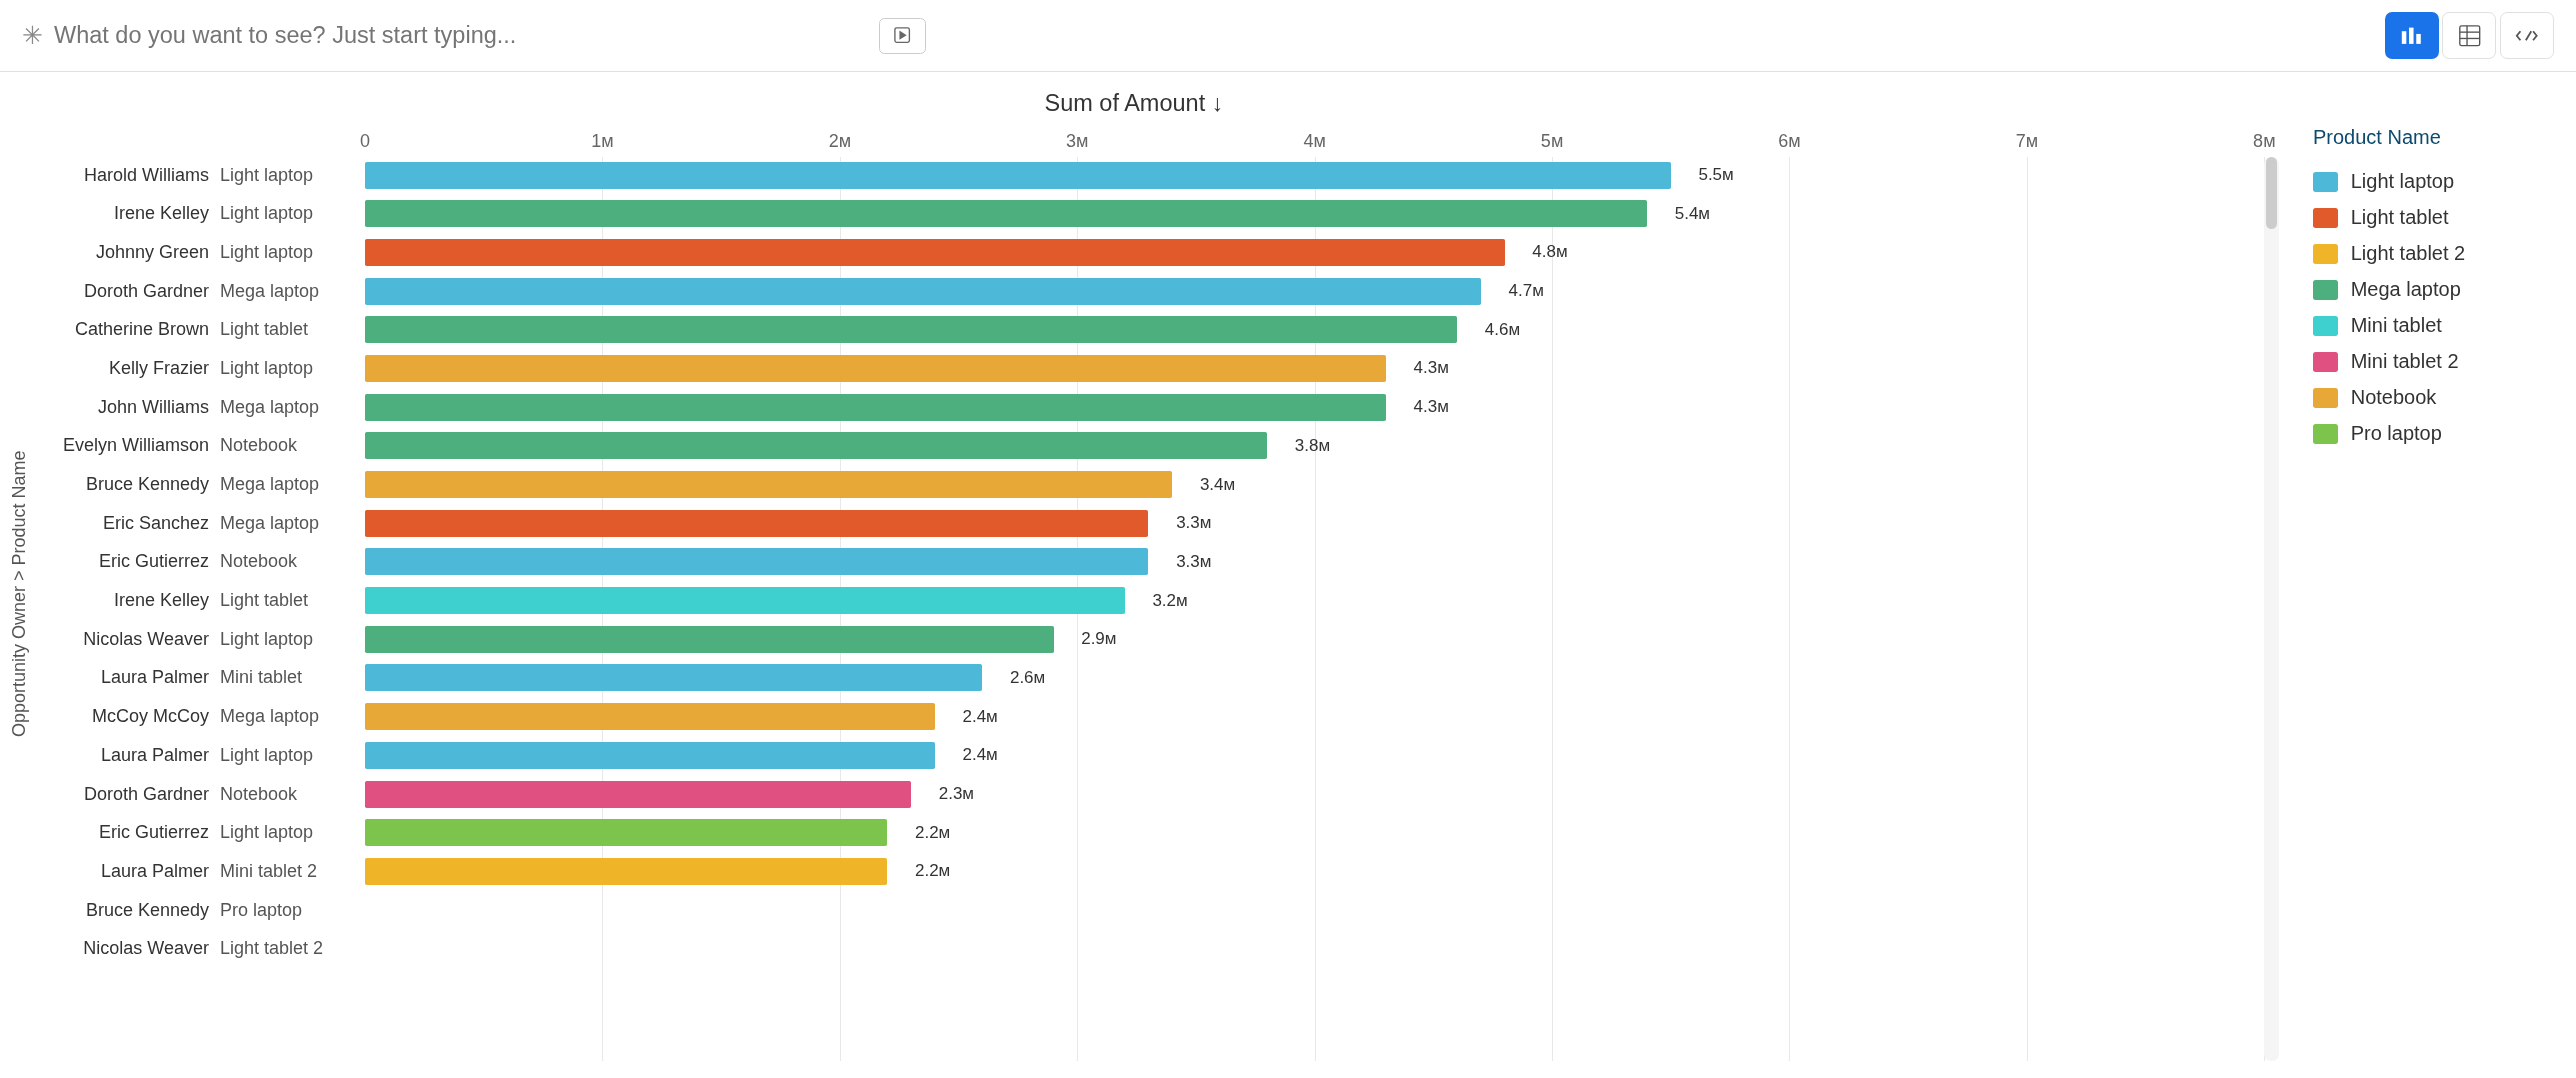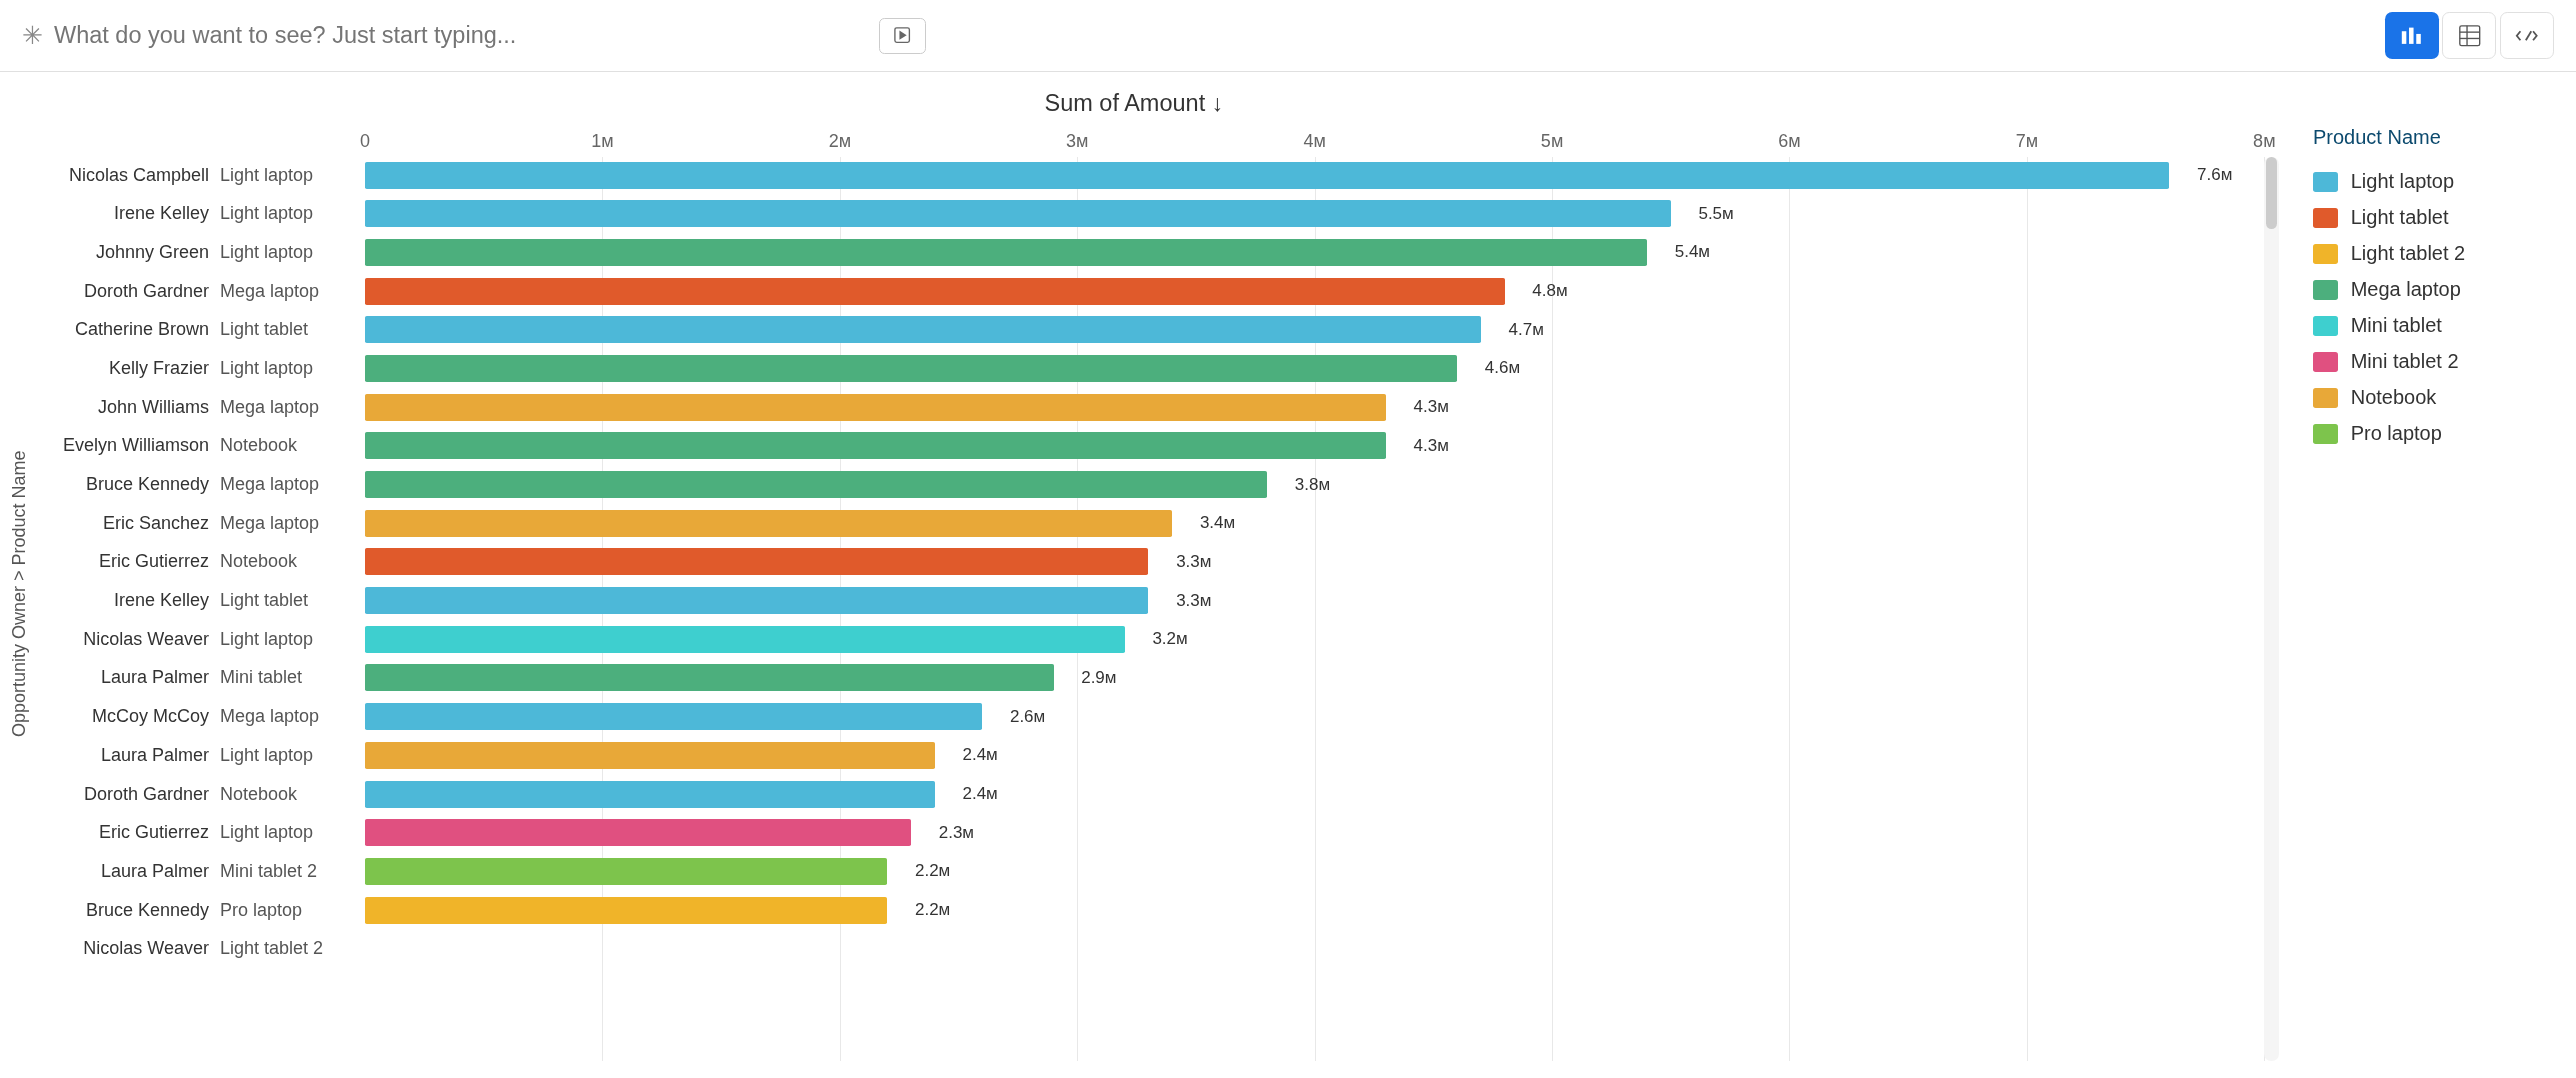--- a/index.html
+++ b/index.html
@@ -299,21 +299,21 @@
 <div class="chart-container">
   <div class="chart-title">Sum of Amount ↓</div>
   <div class="chart-main">
 
     <div class="y-axis-label">Opportunity Owner &gt; Product Name</div>
 
     <div class="labels-area">
       <div class="label-spacer"></div>
 
     <div class="bar-label-row">
-          <span class="bar-label-name">Nicolas Campbell</span>
+          <span class="bar-label-name">Harold Williams</span>
           <span class="bar-label-product">Light laptop</span>
         </div>
         <div class="bar-label-row">
           <span class="bar-label-name">Irene Kelley</span>
           <span class="bar-label-product">Light laptop</span>
         </div>
         <div class="bar-label-row">
           <span class="bar-label-name">Johnny Green</span>
           <span class="bar-label-product">Light laptop</span>
         </div>
@@ -410,25 +410,20 @@
           <div class="grid-line" style="left: 25%;"></div>
           <div class="grid-line" style="left: 37.5%;"></div>
           <div class="grid-line" style="left: 50%;"></div>
           <div class="grid-line" style="left: 62.5%;"></div>
           <div class="grid-line" style="left: 75%;"></div>
           <div class="grid-line" style="left: 87.5%;"></div>
           <div class="grid-line" style="left: 100%;"></div>
         </div>
       <div class="bars-rows">
 
-      <div class="bar-row">
-            <div class="bar" style="width: 95%; background: rgb(77, 184, 216);">
-              <span class="bar-value">7.6м</span>
-            </div>
-          </div>
           <div class="bar-row">
             <div class="bar" style="width: 68.75%; background: rgb(77, 184, 216);">
               <span class="bar-value">5.5м</span>
             </div>
           </div>
           <div class="bar-row">
             <div class="bar" style="width: 67.5%; background: rgb(76, 175, 125);">
               <span class="bar-value">5.4м</span>
             </div>
           </div>

